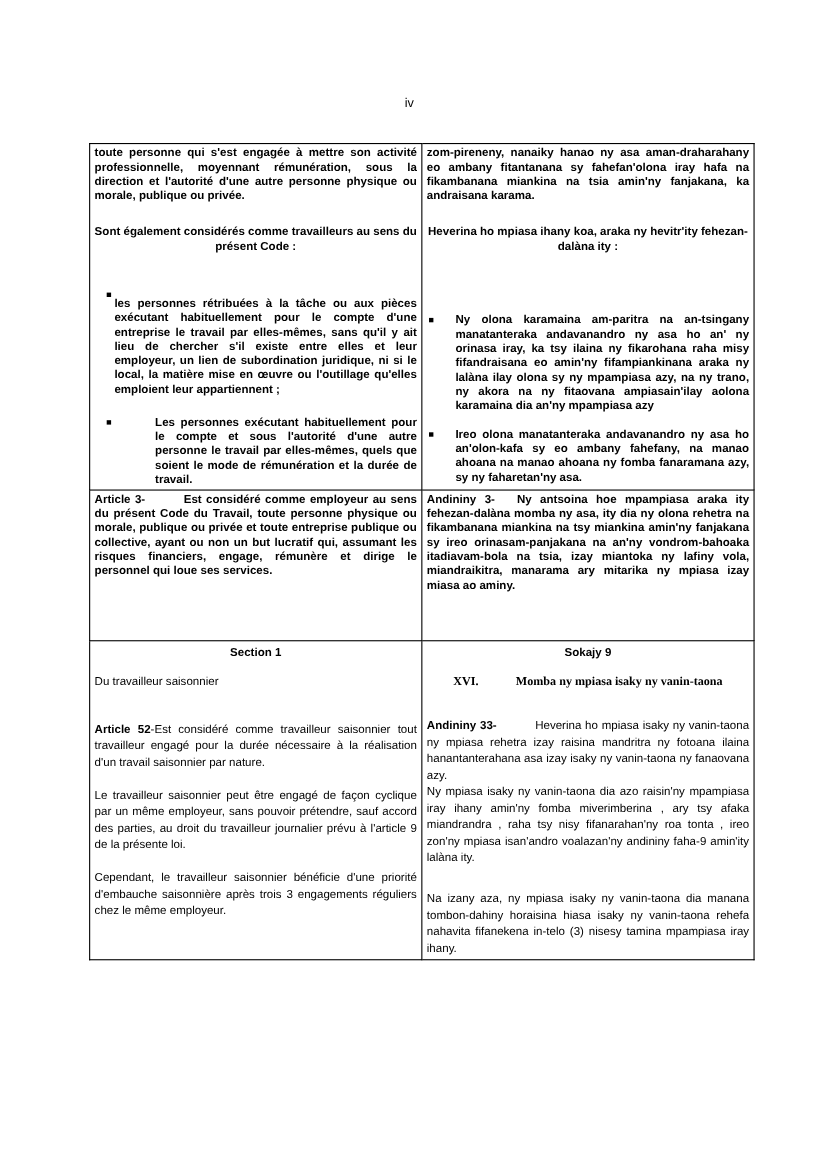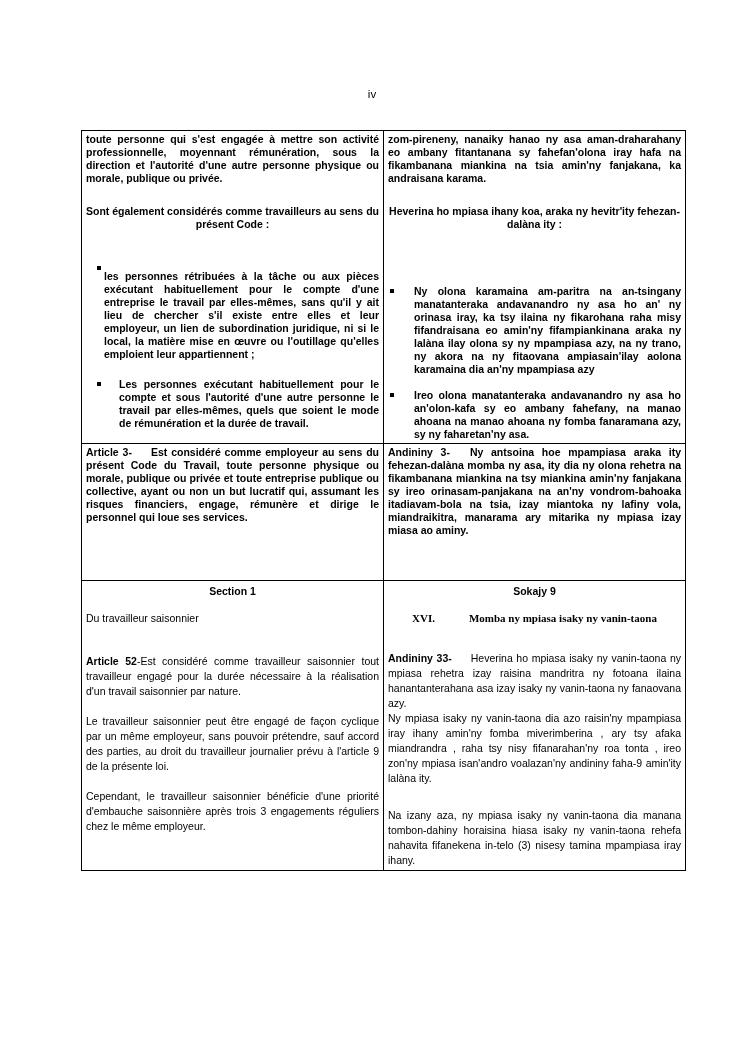--- a/index.html
+++ b/index.html
@@ -56,21 +56,21 @@
     flex: none;
     width: 4px; height: 4px;
     background: #000000;
     margin-top: 4px;
   }
   .bullet-row.left-col .marker  { margin-left: 11px; }
   .bullet-row.left-col .btext   { margin-left: 18px; flex: 1; }
   .bullet-row.right-col .marker { margin-left: 2px; }
   .bullet-row.right-col .btext  { margin-left: 20px; flex: 1; }
 
-  .tab-sm { padding-right: 19px; }
+  .tab-sm { padding-right: 35px; }
   .tab-md { padding-right: 20px; }
   .tab-lg { padding-right: 34px; }
 </style>
 </head>
 <body>
 
 <div class="page">
 
   <div class="page-number">iv</div>
 
@@ -78,21 +78,21 @@
 
     <tbody>
         <tr>
       <td style="height:304px; width:293px;">
         <div class="bold justify">toute personne qui s'est engagée à mettre son activité professionnelle, moyennant rémunération, sous la direction et l'autorité d'une autre personne physique ou morale, publique ou privée.</div>
         <div class="bold center" style="margin-top:20px;">Sont également considérés comme travailleurs au sens du présent Code :</div>
         <div class="bullet-row left-col" style="margin-top:31px;flex-direction:column;">
           <span class="marker"></span>
           <div class="btext bold justify">les personnes rétribuées à la tâche ou aux pièces exécutant habituellement pour le compte d'une entreprise le travail par elles-mêmes, sans qu'il y ait lieu de chercher s'il existe entre elles et leur employeur, un lien de subordination juridique, ni si le local, la matière mise en œuvre ou l'outillage qu'elles emploient leur appartiennent ;</div>
         </div>
-        <div class="bullet-row left-col" style="margin-top:17px;">
+        <div class="bullet-row left-col" style="margin-top:17px;gap:22px;">
           <span class="marker"></span>
           <div class="btext bold justify">Les personnes exécutant habituellement pour le compte et sous l'autorité d'une autre personne le travail par elles-mêmes, quels que soient le mode de rémunération et la durée de travail.</div>
         </div>
       </td>
       <td style="height:304px; width:293px;">
         <div class="bold justify">zom-pireneny, nanaiky hanao ny asa aman-draharahany eo ambany fitantanana sy fahefan'olona iray hafa na fikambanana miankina na tsia amin'ny fanjakana, ka andraisana karama.</div>
         <div class="bold center" style="margin-top:20px;">Heverina ho mpiasa ihany koa, araka ny hevitr'ity fehezan-dalàna ity :</div>
         <div class="bullet-row right-col" style="margin-top:54px;">
           <span class="marker"></span>
           <div class="btext bold justify">Ny olona karamaina am-paritra na an-tsingany manatanteraka andavanandro ny asa ho an' ny orinasa iray, ka tsy ilaina ny fikarohana raha misy fifandraisana eo amin'ny fifampiankinana araka ny lalàna ilay olona sy ny mpampiasa azy, na ny trano, ny akora na ny fitaovana ampiasain'ilay aolona karamaina dia an'ny mpampiasa azy</div>

